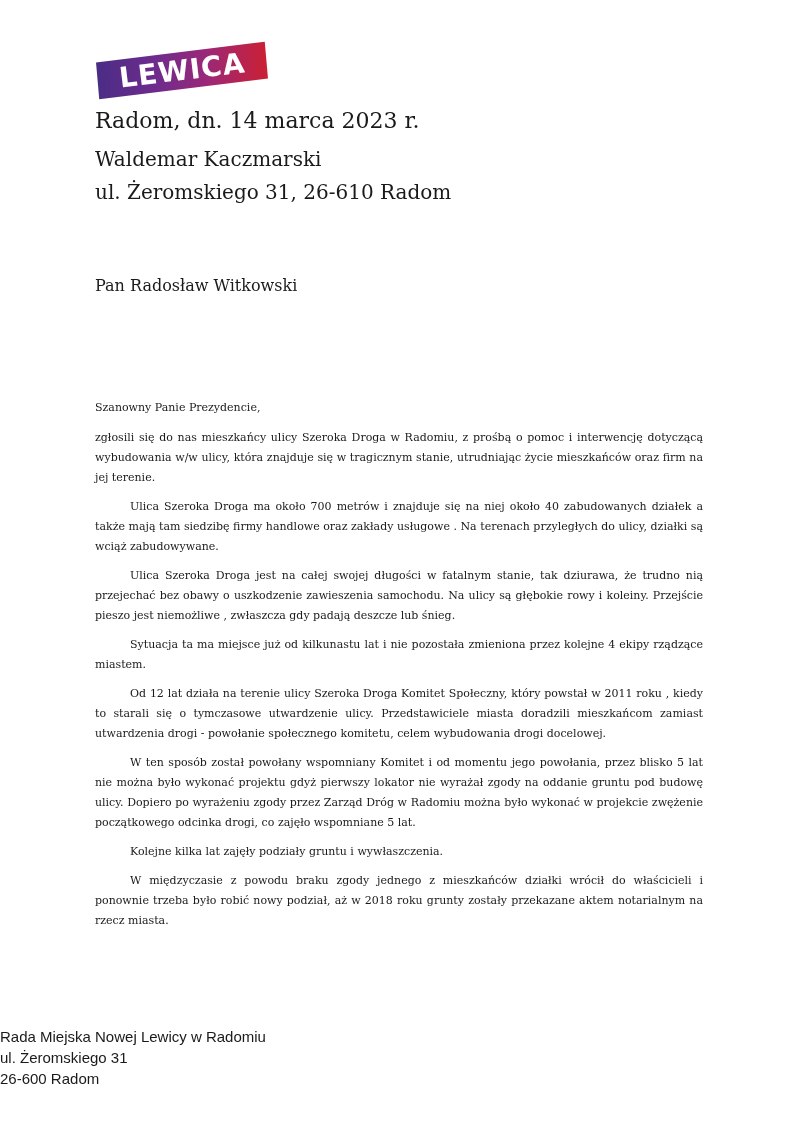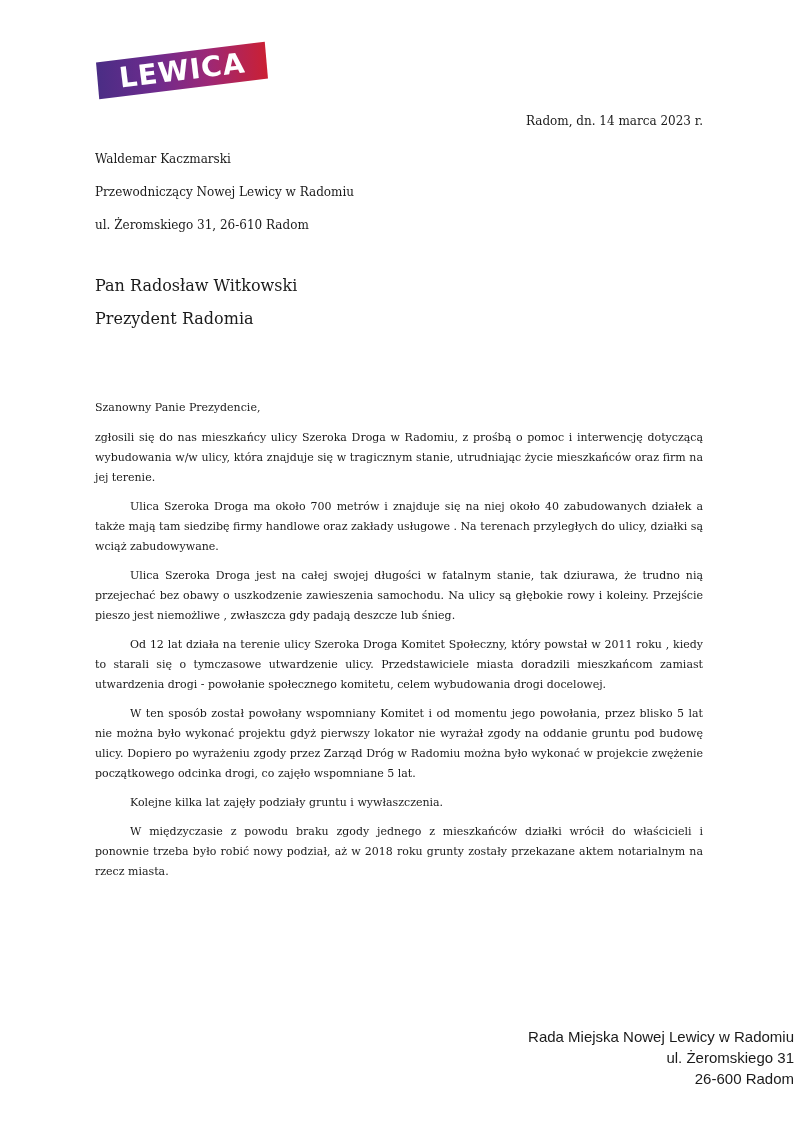--- a/index.html
+++ b/index.html
@@ -27,77 +27,76 @@
     font-weight:bold;
     font-size:28px;
     letter-spacing:1px;
     color:#ffffff;
     line-height:1;
     transform:skewX(2deg);
   }
   
   .date-line{
     position:absolute;top:110px;left:95px;width:608px;
-    text-align:right;font-size:12px;line-height:22px;
+    text-align:left;font-size:22px;line-height:22px;
   }
   .sender-block{
     position:absolute;top:143px;left:95px;
-    font-size:12px;line-height:33px;
+    font-size:20px;line-height:33px;
   }
   .recipient-block{
     position:absolute;top:270px;left:95px;width:608px;
     text-align:left;font-size:16px;line-height:32.5px;
   }
   
   .letter-body{
     position:absolute;top:398px;left:95px;width:608px;
     font-size:11px;line-height:20px;
   }
   .salutation{margin:0 0 10px 0;}
   .letter-body p.para{
     margin:0 0 9px 0;
     text-align:justify;
   }
   .letter-body p.para.indent{text-indent:35px;}
   
   .page-footer{
     position:absolute;top:1026px;left:0;width:794px;
-    text-align:right;
+    text-align:left;
     font-family:"Liberation Sans","DejaVu Sans",sans-serif;
     font-size:15px;line-height:21px;
     color:#1a1a1a;
   }
 </style>
 </head>
 <body>
 
 <div class="page">
 
   <div class="logo-banner">
     <span class="logo-text">LEWICA</span>
   </div>
 
   <div class="date-line">Radom, dn. 14 marca 2023 r.</div>
 
   <div class="sender-block">
     <div>Waldemar Kaczmarski</div>
-    <div>Przewodniczący Nowej Lewicy w Radomiu</div>
     <div>ul. Żeromskiego 31, 26-610 Radom</div>
   </div>
 
   <div class="recipient-block">
     <div>Pan Radosław Witkowski</div>
-    <div>Prezydent Radomia</div>
   </div>
 
   <div class="letter-body">
     <p class="salutation">Szanowny Panie Prezydencie,</p>
     <p class="para">zgłosili się do nas mieszkańcy ulicy Szeroka Droga w Radomiu, z prośbą o pomoc i interwencję dotyczącą wybudowania w/w ulicy, która znajduje się w tragicznym stanie, utrudniając życie mieszkańców oraz firm na jej terenie.</p>
     <p class="para indent">Ulica Szeroka Droga ma około 700 metrów i znajduje się na niej około 40 zabudowanych działek a także mają tam siedzibę firmy handlowe oraz zakłady usługowe . Na terenach przyległych do ulicy, działki są wciąż zabudowywane.</p>
     <p class="para indent">Ulica Szeroka Droga jest na całej swojej długości w fatalnym stanie, tak dziurawa, że trudno nią przejechać bez obawy o uszkodzenie zawieszenia samochodu. Na ulicy są głębokie rowy i koleiny. Przejście pieszo jest niemożliwe , zwłaszcza gdy padają deszcze lub śnieg.</p>
+    <p class="para indent">Sytuacja ta ma miejsce już od kilkunastu lat i nie pozostała zmieniona przez kolejne 4 ekipy rządzące miastem.</p>
     <p class="para indent">Od 12 lat działa na terenie ulicy Szeroka Droga Komitet Społeczny, który powstał w 2011 roku , kiedy to starali się o tymczasowe utwardzenie ulicy. Przedstawiciele miasta doradzili mieszkańcom zamiast utwardzenia drogi - powołanie społecznego komitetu, celem wybudowania drogi docelowej.</p>
     <p class="para indent">W ten sposób został powołany wspomniany Komitet i od momentu jego powołania, przez blisko 5 lat nie można było wykonać projektu gdyż pierwszy lokator nie wyrażał zgody na oddanie gruntu pod budowę ulicy. Dopiero po wyrażeniu zgody przez Zarząd Dróg w Radomiu można było wykonać w projekcie zwężenie początkowego odcinka drogi, co zajęło wspomniane 5 lat.</p>
     <p class="para indent">Kolejne kilka lat zajęły podziały gruntu i wywłaszczenia.</p>
     <p class="para indent">W międzyczasie z powodu braku zgody jednego z mieszkańców działki wrócił do właścicieli i ponownie trzeba było robić nowy podział, aż w 2018 roku grunty zostały przekazane aktem notarialnym na rzecz miasta.</p>
   </div>
 
   <div class="page-footer">
     <div>Rada Miejska Nowej Lewicy w Radomiu</div>
     <div>ul. Żeromskiego 31</div>
     <div>26-600 Radom</div>

